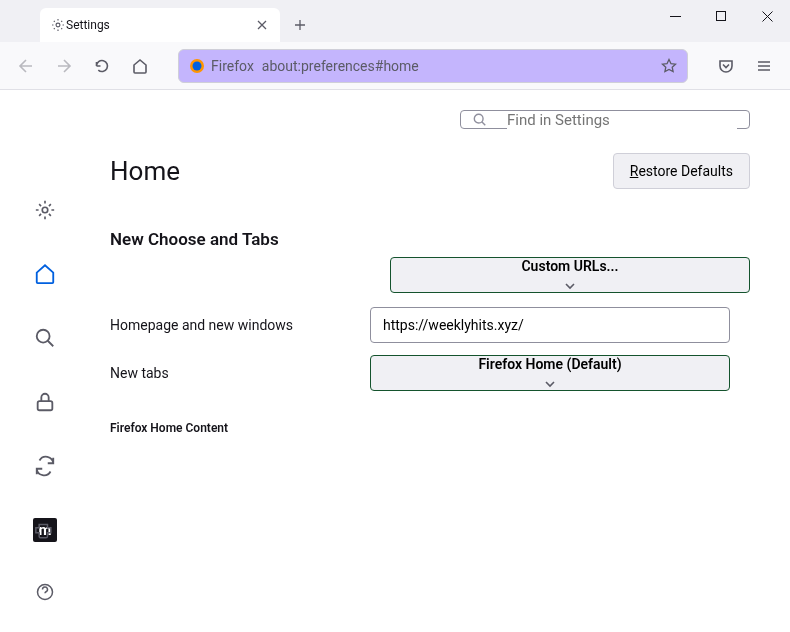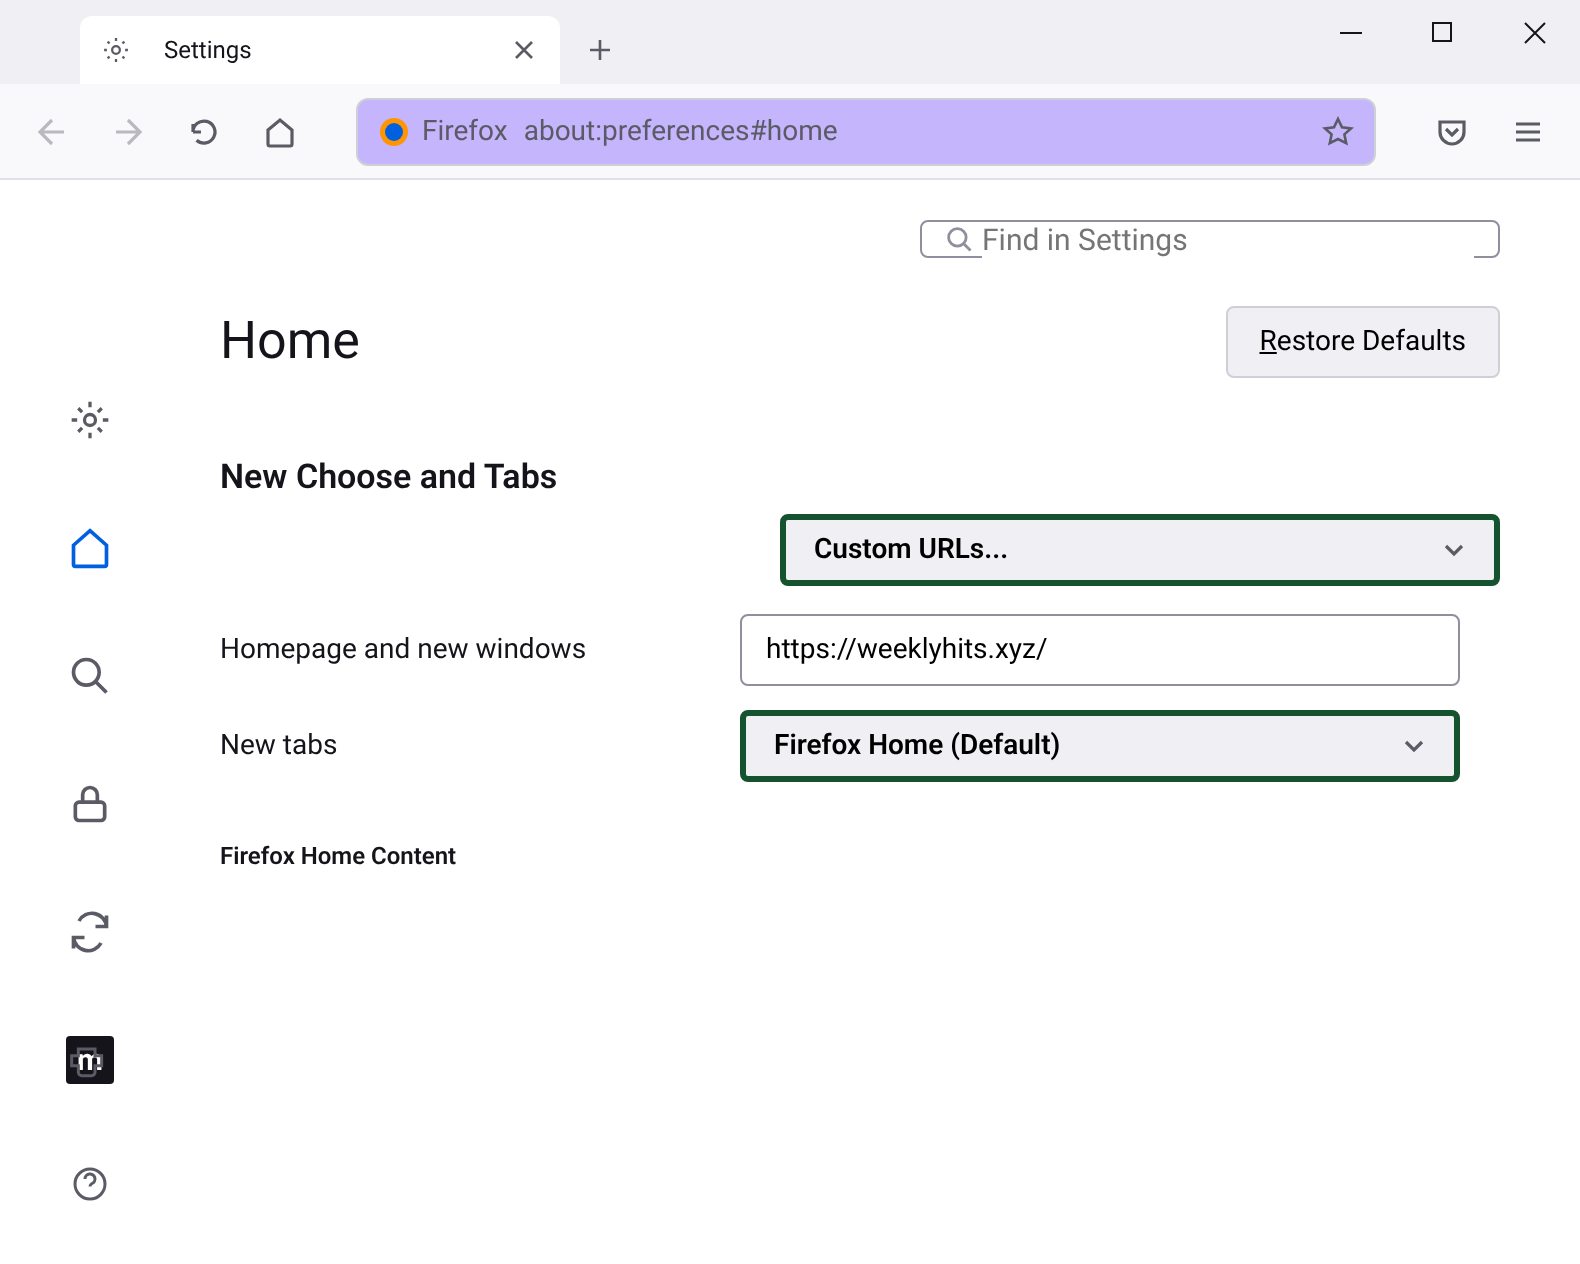--- a/index.html
+++ b/index.html
@@ -1,20 +1,20 @@
 <!DOCTYPE html>
 <html><head>
   <meta charset="utf-8">
   <style>
     * { margin: 0; padding: 0; box-sizing: border-box; font-family: -apple-system, BlinkMacSystemFont, "Segoe UI", Roboto, sans-serif; }
     body { width: 790px; height: 632px; background: #fff; overflow: hidden; position: relative; }
     
     
     .titlebar { height: 42px; background: #f0f0f4; display: flex; align-items: flex-end; padding-left: 40px; position: relative; }
-    .tab { background: #fff; height: 34px; border-radius: 6px 6px 0 0; display: flex; align-items: center; padding: 0 10px; min-width: 240px; gap: 16px; }
+    .tab { background: #fff; height: 34px; border-radius: 6px 6px 0 0; display: flex; align-items: center; padding: 0 10px; min-width: 240px; gap: 0; }
     .tab-icon { width: 16px; height: 16px; display: flex; align-items: center; justify-content: center; }
     .tab-title { font-size: 12px; color: #15141a; flex: 1; }
     .tab-close { width: 16px; height: 16px; display: flex; align-items: center; justify-content: center; cursor: pointer; color: #5b5b66; }
     .new-tab-btn { width: 28px; height: 28px; display: flex; align-items: center; justify-content: center; cursor: pointer; margin-left: 6px; margin-bottom: 3px; color: #5b5b66; }
     .window-controls { position: absolute; right: 0; top: 0; height: 42px; display: flex; }
     .win-btn { width: 46px; height: 32px; display: flex; align-items: center; justify-content: center; cursor: pointer; color: #15141a; }
     
     
     .toolbar { height: 48px; background: #f9f9fb; border-bottom: 1px solid #e0e0e6; display: flex; align-items: center; padding: 0 10px; gap: 6px; }
     .nav-btn { width: 32px; height: 32px; display: flex; align-items: center; justify-content: center; border-radius: 4px; color: #5b5b66; }
@@ -27,35 +27,35 @@
     
     
     .main { display: flex; height: calc(100% - 90px); }
     .sidebar { width: 90px; padding-top: 100px; display: flex; flex-direction: column; align-items: center; gap: 24px; position: relative; }
     .sidebar-item { width: 40px; height: 40px; display: flex; align-items: center; justify-content: center; border-radius: 4px; cursor: pointer; color: #5b5b66; }
     .sidebar-item.active { color: #0060df; }
     .sidebar-bottom { position: absolute; bottom: 20px; display: flex; flex-direction: column; gap: 20px; align-items: center; }
     
     .content { flex: 1; padding: 20px 40px 0 20px; overflow: hidden; }
     .search-row { display: flex; justify-content: flex-end; margin-bottom: 24px; }
-    .search-box { width: 290px; height: 19px; border: 1px solid #8f8f9d; border-radius: 4px; display: flex; align-items: center; padding: 0 12px; gap: 4px; }
+    .search-box { width: 290px; height: 19px; border: 1px solid #8f8f9d; border-radius: 4px; display: flex; align-items: center; padding: 0 12px; gap: 20px; }
     .search-box input { border: none; outline: none; font-size: 15px; flex: 1; }
     
     .header-row { display: flex; justify-content: space-between; align-items: center; margin-bottom: 40px; }
     .page-title { font-size: 26px; font-weight: 400; color: #15141a; }
     .restore-btn { height: 36px; padding: 0 16px; background: #f0f0f4; border: 1px solid #cfcfd8; border-radius: 4px; font-size: 14px; cursor: pointer; }
     .restore-btn .u { text-decoration: underline; }
     
     .section-title { font-size: 17px; font-weight: 600; color: #15141a; margin-bottom: 8px; }
     .section-desc { font-size: 14px; color: #15141a; margin-bottom: 30px; }
     
     .form-row { display: flex; align-items: center; margin-bottom: 12px; }
     .form-label { width: 260px; font-size: 14px; color: #15141a; }
     
-    .select-box { height: 36px; background: #f0f0f4; border: 3px solid #14532d; border-radius: 4px; display: flex; align-items: center; justify-content: space-between; padding: 0 14px; font-size: 14px; font-weight: 600; cursor: pointer; width: 360px; }
+    .select-box { height: 36px; background: #f0f0f4; border: 1px solid #14532d; border-radius: 4px; display: flex; align-items: center; justify-content: space-between; padding: 0 14px; font-size: 14px; font-weight: 600; cursor: pointer; width: 360px; flex-direction: column; }
     .chevron { color: #5b5b66; }
     
     .text-input { height: 36px; width: 360px; border: 1px solid #8f8f9d; border-radius: 4px; padding: 0 12px; font-size: 14px; outline: none; }
     
     .btn-row { display: flex; gap: 8px; margin-left: 280px; margin-top: 12px; margin-bottom: 26px; }
     .btn { height: 36px; padding: 0 18px; background: #f0f0f4; border: 1px solid #cfcfd8; border-radius: 4px; font-size: 14px; cursor: pointer; min-width: 170px; }
     .btn.disabled { opacity: 0.5; cursor: default; }
     .btn .u { text-decoration: underline; }
     
     .section-title2 { font-size: 12px; font-weight: 600; color: #15141a; margin-top: 30px; }

